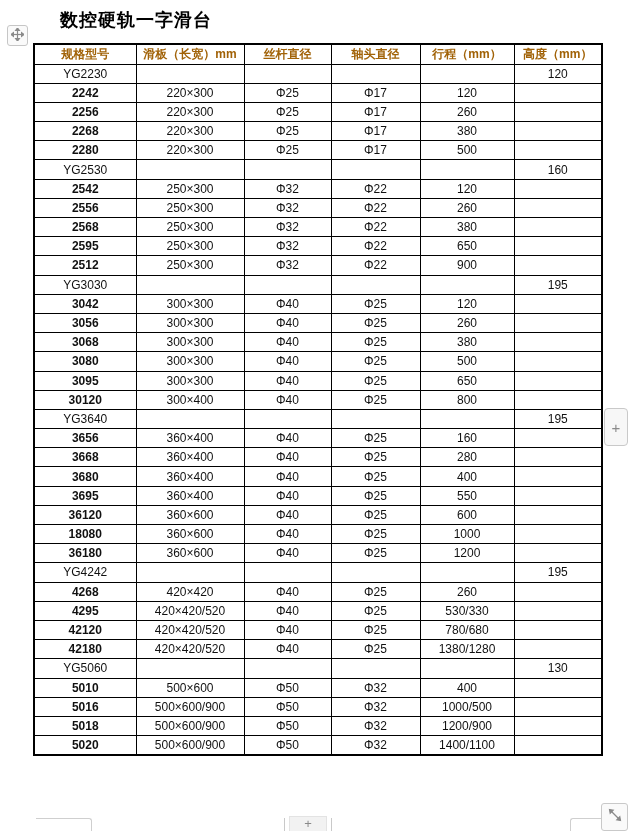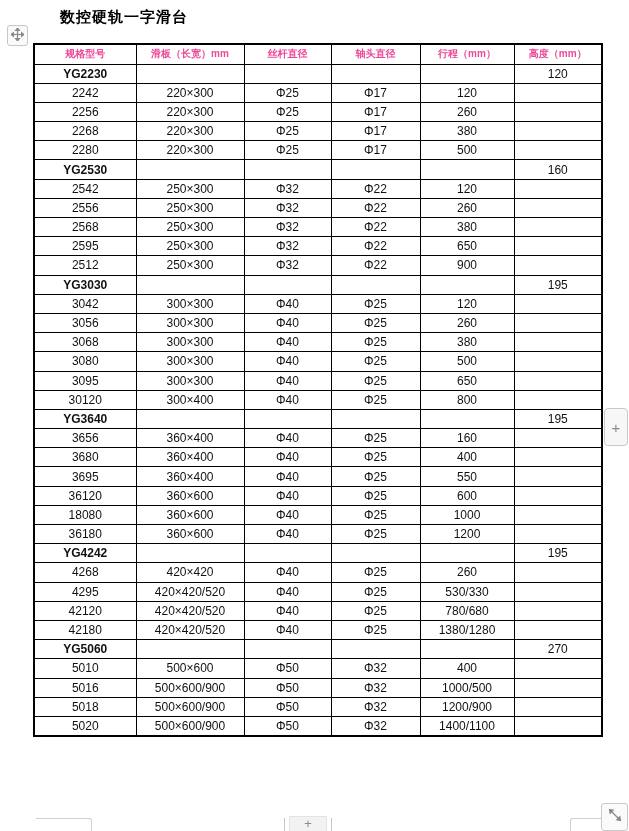--- a/index.html
+++ b/index.html
@@ -1,37 +1,37 @@
 <!DOCTYPE html>
 <html style="--accent-red: #d80000; --divider-blue: #4a7ebc;"><head>
 <meta charset="utf-8">
 <style>
   * { margin:0; padding:0; box-sizing:border-box; }
   html,body { width:629px; height:831px; background:#ffffff; overflow:hidden;
               font-family:"Liberation Sans", sans-serif; }
   .page { position:relative; width:629px; height:831px; background:#fff; }
 
-  .doc-title { position:absolute; left:60px; top:8px; font-size:15px;
+  .doc-title { position:absolute; left:60px; top:8px; font-size:18px;
                font-weight:bold; color:#000; letter-spacing:1px; }
 
   
   .move-handle { position:absolute; left:7px; top:25px; width:21px; height:21px;
                  border:1px solid #c6c6c6; border-radius:3px; background:#fafafa;
                  display:flex; align-items:center; justify-content:center; cursor:move; }
 
   
   table.spec { position:absolute; left:33px; top:43px; width:568px;
                border-collapse:collapse; table-layout:fixed; }
   table.spec th, table.spec td { border:1px solid #000; text-align:center;
                vertical-align:middle; overflow:hidden; white-space:nowrap; }
   table.spec { border:2px solid #000; }
-  table.spec th { height:20px; font-size:10px; font-weight:bold; color:#ec4899; }
+  table.spec th { height:20px; font-size:12px; font-weight:bold; color:#a16207; }
   table.spec td { height:19.2px; font-size:12px; color:#111; padding:0 2px; }
-  td.model-section { color:var(--accent-red,#d80000); font-weight:bold;margin-left:24px; }
-  td.model { font-weight:normal; }
+  td.model-section { color:var(--accent-red,#d80000); font-weight:normal;margin-left:24px; }
+  td.model { font-weight:bold; }
   tr.divider-above td { border-top:3px solid var(--divider-blue,#4a7ebc); }
 
   col.c1{width:102px} col.c2{width:108px} col.c3{width:87px}
   col.c4{width:89px}  col.c5{width:94px}  col.c6{width:88px}
 
   
   .side-add { position:absolute; left:604px; top:408px; width:24px; height:38px;
               border:1px solid #c9c9c9; border-radius:4px; background:#f7f7f7;
               color:#8a8a8a; font-size:15px; display:flex; align-items:center;
               justify-content:center; cursor:pointer; }
@@ -250,20 +250,28 @@
         </tr>
         <tr>
           <td class="model">3656</td>
           <td>360×400</td>
           <td>Φ40</td>
           <td>Φ25</td>
           <td>160</td>
           <td></td>
         </tr>
         <tr>
+          <td class="model">3668</td>
+          <td>360×400</td>
+          <td>Φ40</td>
+          <td>Φ25</td>
+          <td>280</td>
+          <td></td>
+        </tr>
+        <tr>
           <td class="model">3680</td>
           <td>360×400</td>
           <td>Φ40</td>
           <td>Φ25</td>
           <td>400</td>
           <td></td>
         </tr>
         <tr>
           <td class="model">3695</td>
           <td>360×400</td>
@@ -335,21 +343,21 @@
           <td>Φ25</td>
           <td>1380/1280</td>
           <td></td>
         </tr>
         <tr>
           <td class="model-section">YG5060</td>
           <td></td>
           <td></td>
           <td></td>
           <td></td>
-          <td>270</td>
+          <td>130</td>
         </tr>
         <tr>
           <td class="model">5010</td>
           <td>500×600</td>
           <td>Φ50</td>
           <td>Φ32</td>
           <td>400</td>
           <td></td>
         </tr>
         <tr>

